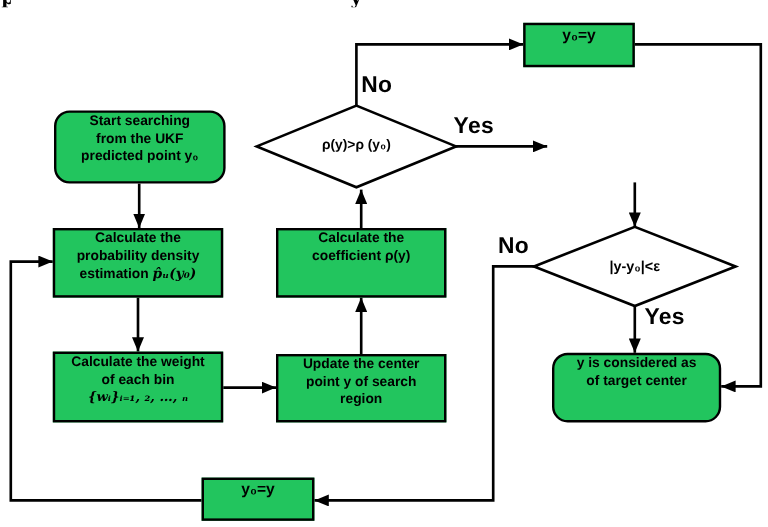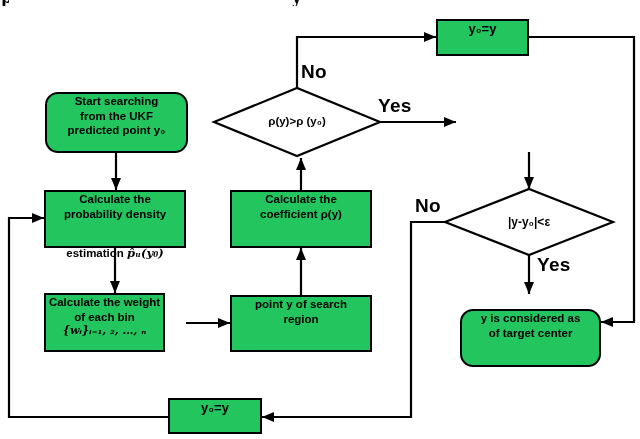--- a/index.html
+++ b/index.html
@@ -11,21 +11,21 @@
         font-weight:bold;font-size:11.5px;line-height:1.28;}
   .rounded{border-radius:13px;border-width:2.5px;}
   .assign{font-size:13px;}
   .dlabel{position:absolute;text-align:center;font-weight:bold;font-size:11.5px;background:transparent;}
   .edge-label{position:absolute;font-weight:bold;font-size:19px;letter-spacing:.3px;}
   .formula{font-family:"DejaVu Serif","Liberation Serif",serif;font-style:italic;font-weight:700;}
   .formula-small{font-size:11px;}
   .frag{position:absolute;top:0;height:6px;overflow:hidden;}
   .frag span{display:block;margin-top:-12px;font:bold 16px "DejaVu Serif",serif;}
   .frag-right span{letter-spacing:7px;}
-  .line3{white-space:nowrap;margin-top:25px;}
+  .line3{white-space:nowrap;}
 </style>
 </head>
 <body>
 
 <div id="stage">
 
   <div class="frag" style="left:1px;width:8px;">
     <span>p</span>
   </div>
   <div class="frag frag-right" style="left:292px;width:34px;">
@@ -63,38 +63,39 @@
     <span>from the UKF</span>
     <span>predicted point y₀</span>
   </div>
 
   <div class="node" style="left:44px;top:190px;width:142px;height:58px;">
     <span>Calculate the</span>
     <span>probability density</span>
     <span class="line3"><span>estimation </span><span class="formula">p̂ᵤ(y₀)</span></span>
   </div>
 
-  <div class="node" style="left:44px;top:293px;width:121px;height:59px;">
+  <div class="node" style="left:44px;top:293px;width:142px;height:59px;">
     <span>Calculate the weight</span>
     <span>of each bin</span>
     <span class="formula formula-small">{wᵢ}ᵢ₌₁, ₂, …, ₙ</span>
   </div>
 
   <div class="node" style="left:230px;top:190px;width:142px;height:58px;">
     <span>Calculate the</span>
     <span>coefficient ρ(y)</span>
   </div>
 
   <div class="node" style="left:230px;top:295px;width:142px;height:57px;">
+    <span>Update the center</span>
     <span>point y of search</span>
     <span>region</span>
   </div>
 
 
-  <div class="node rounded" style="left:460px;top:294px;width:141px;height:58px;margin-top:15px;">
+  <div class="node rounded" style="left:460px;top:294px;width:141px;height:58px;">
     <span>y is considered as</span>
     <span>of target center</span>
   </div>
 
   <div class="node assign" style="left:436px;top:19px;width:93px;height:37px;">
     <span>y₀=y</span>
   </div>
 
   <div class="node assign" style="left:168px;top:398px;width:94px;height:36px;">
     <span>y₀=y</span>

